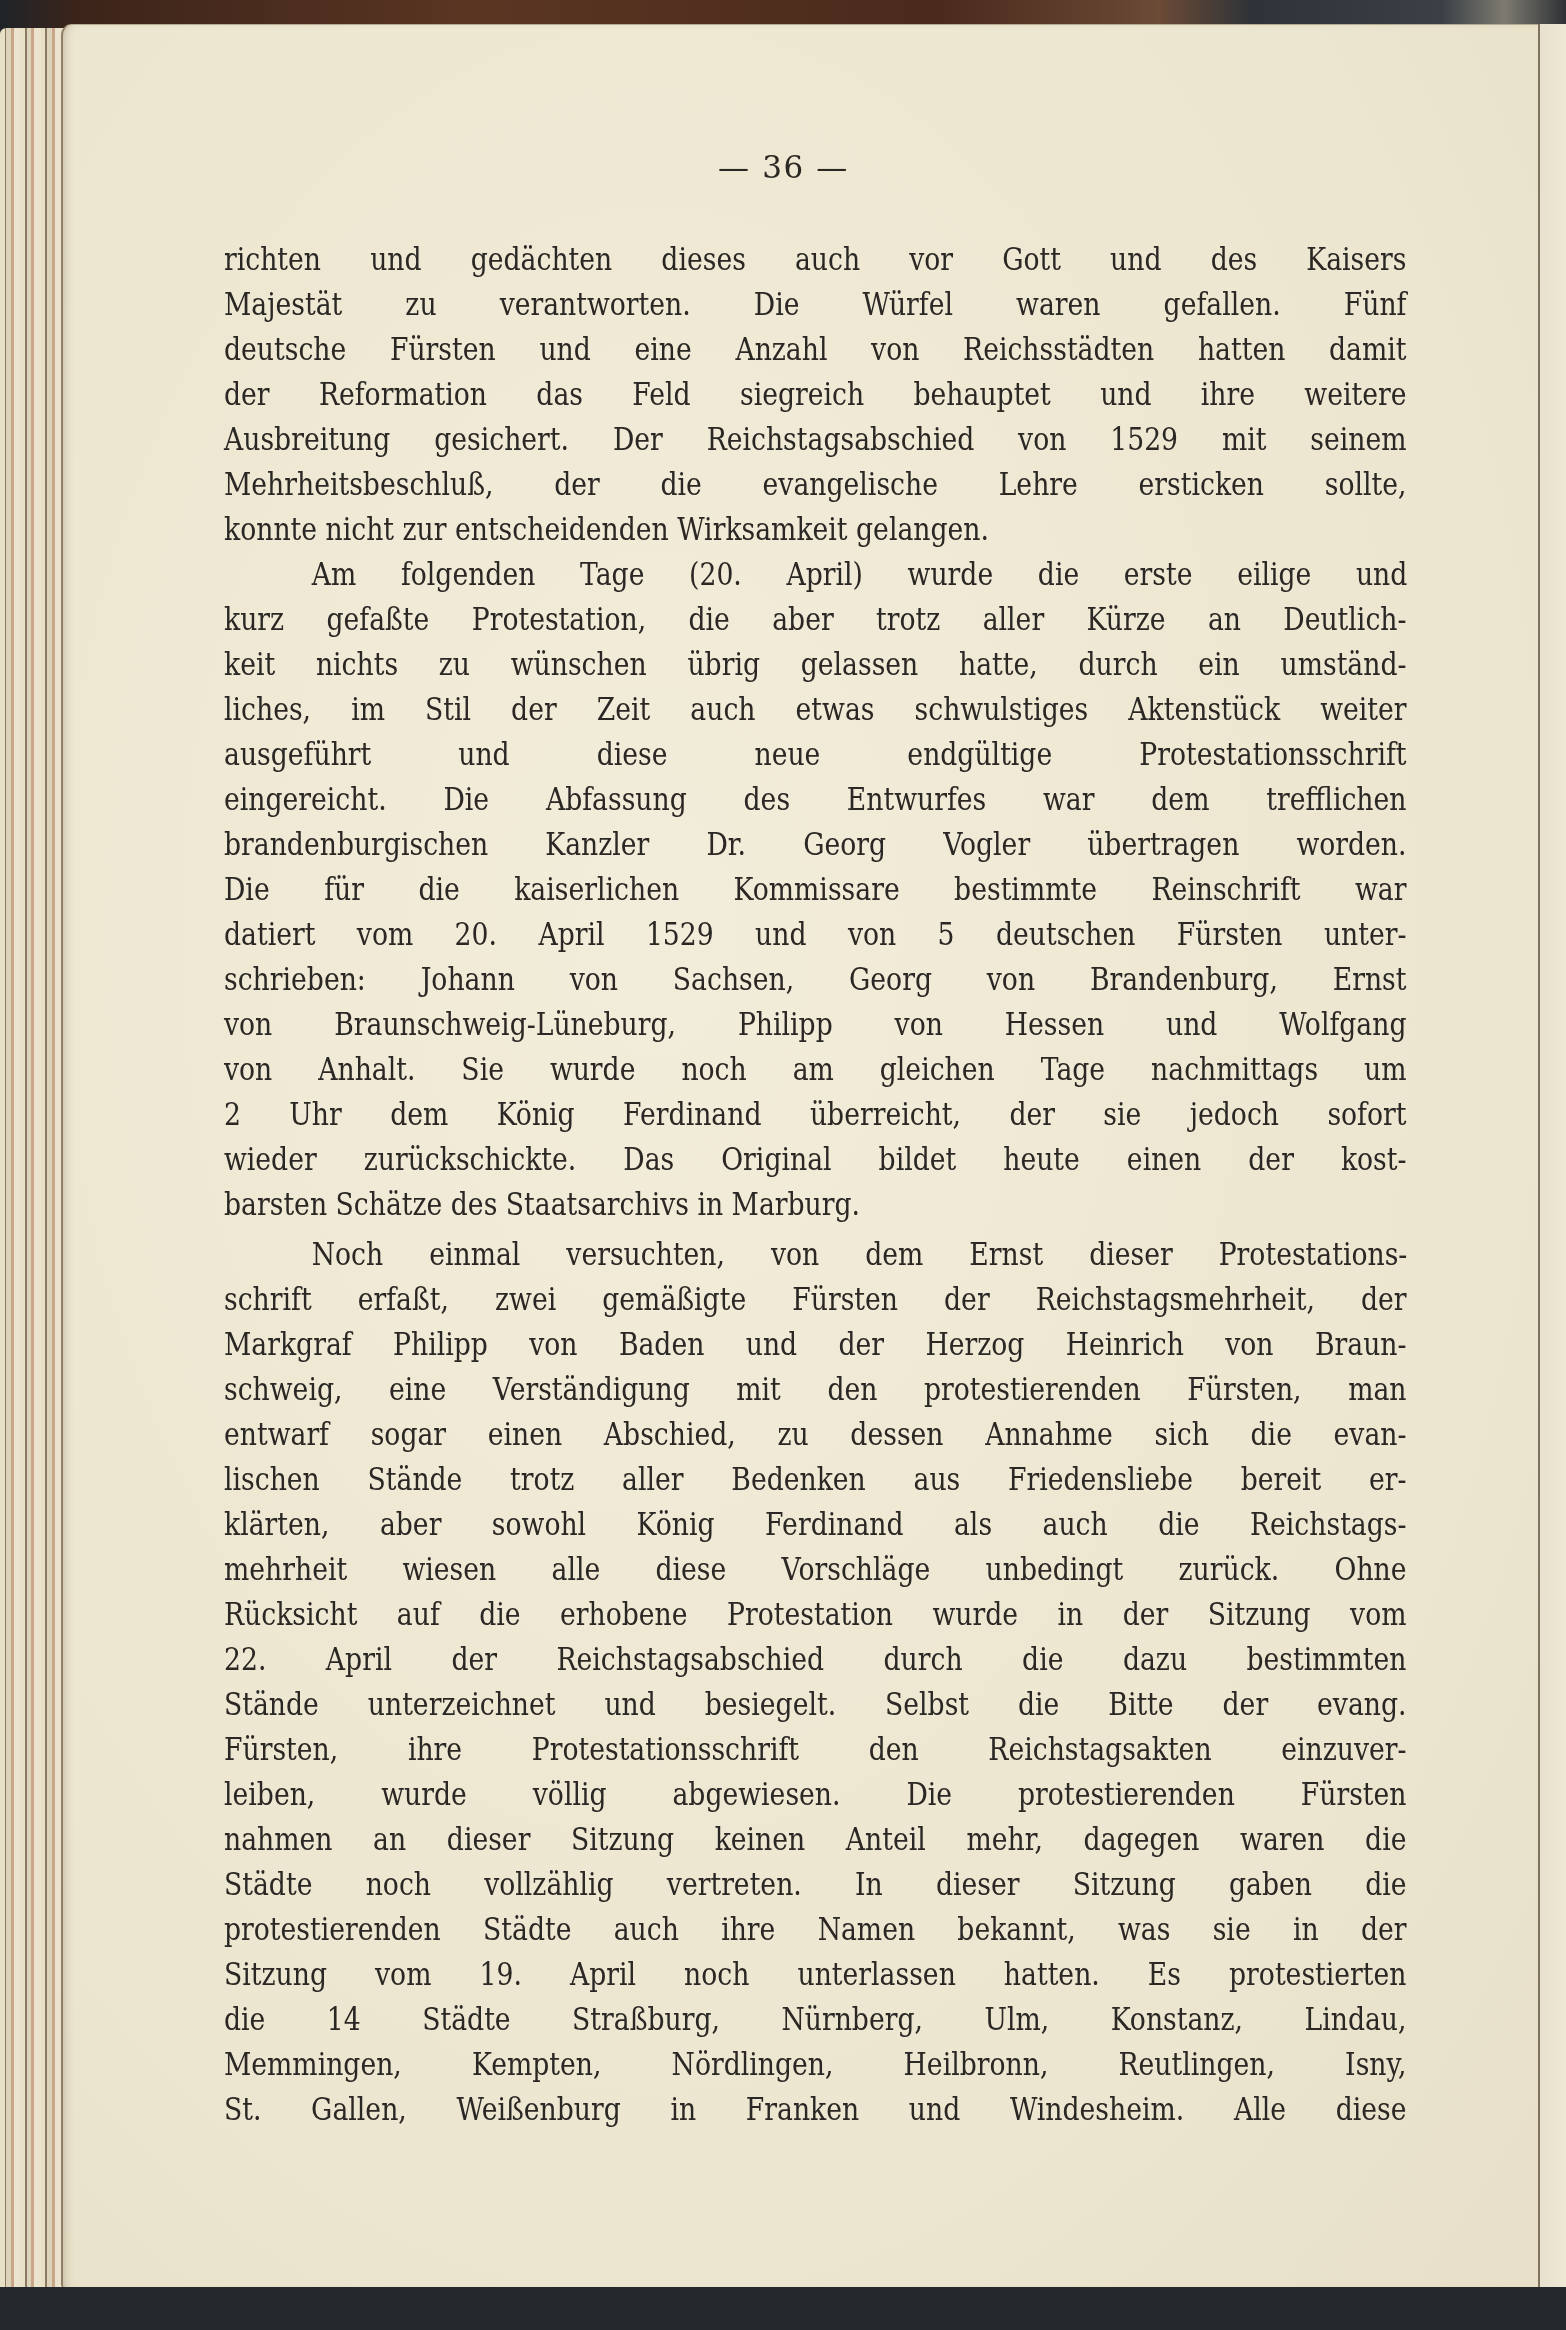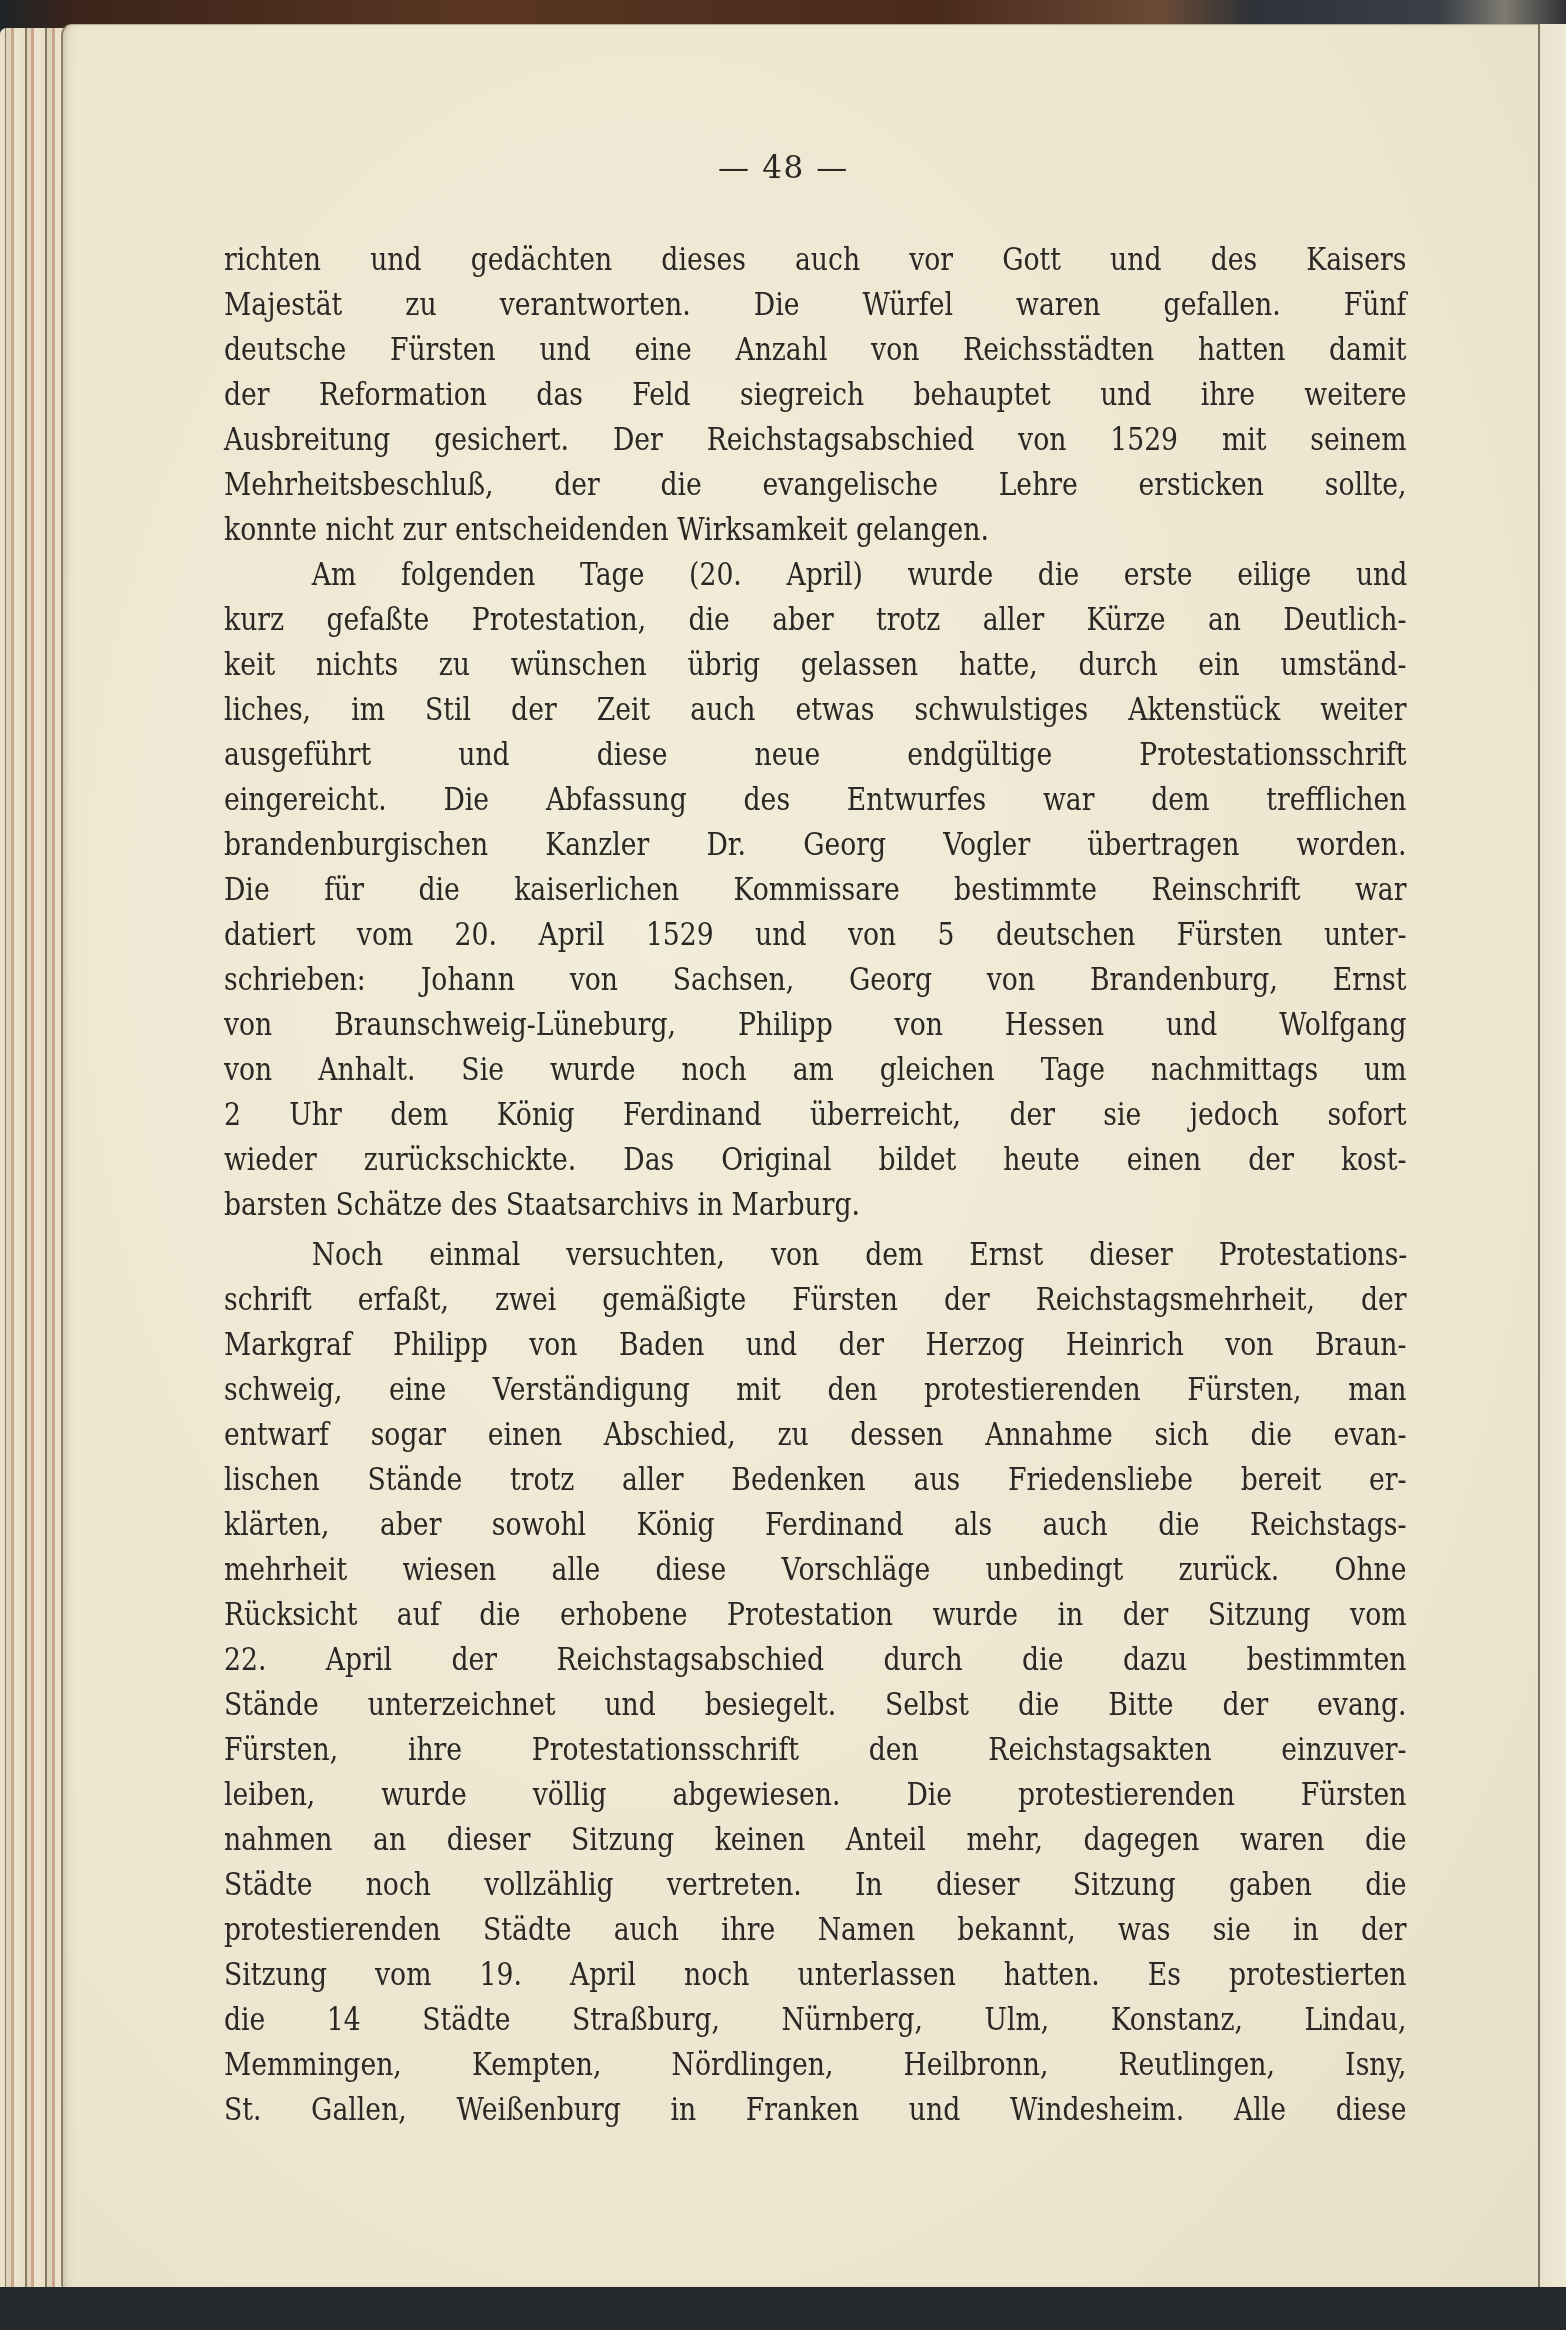--- a/index.html
+++ b/index.html
@@ -53,21 +53,21 @@
 </style>
 </head>
 <body>
 
 <div class="cover-top"></div>
 <div class="page-stack"></div>
 <div class="page"></div>
 <div class="page-edge-right"></div>
 <div class="cover-bottom"></div>
 
-<div class="page-number">— 48 —</div>
+<div class="page-number">— 36 —</div>
 
 <div class="text-block">
 
   <div>
     <span class="line">richten und gedächten dieses auch vor Gott und des Kaisers</span>
     <span class="line">Majestät zu verantworten. Die Würfel waren gefallen. Fünf</span>
     <span class="line">deutsche Fürsten und eine Anzahl von Reichsstädten hatten damit</span>
     <span class="line">der Reformation das Feld siegreich behauptet und ihre weitere</span>
     <span class="line">Ausbreitung gesichert. Der Reichstagsabschied von 1529 mit seinem</span>
     <span class="line">Mehrheitsbeschluß, der die evangelische Lehre ersticken sollte,</span>

